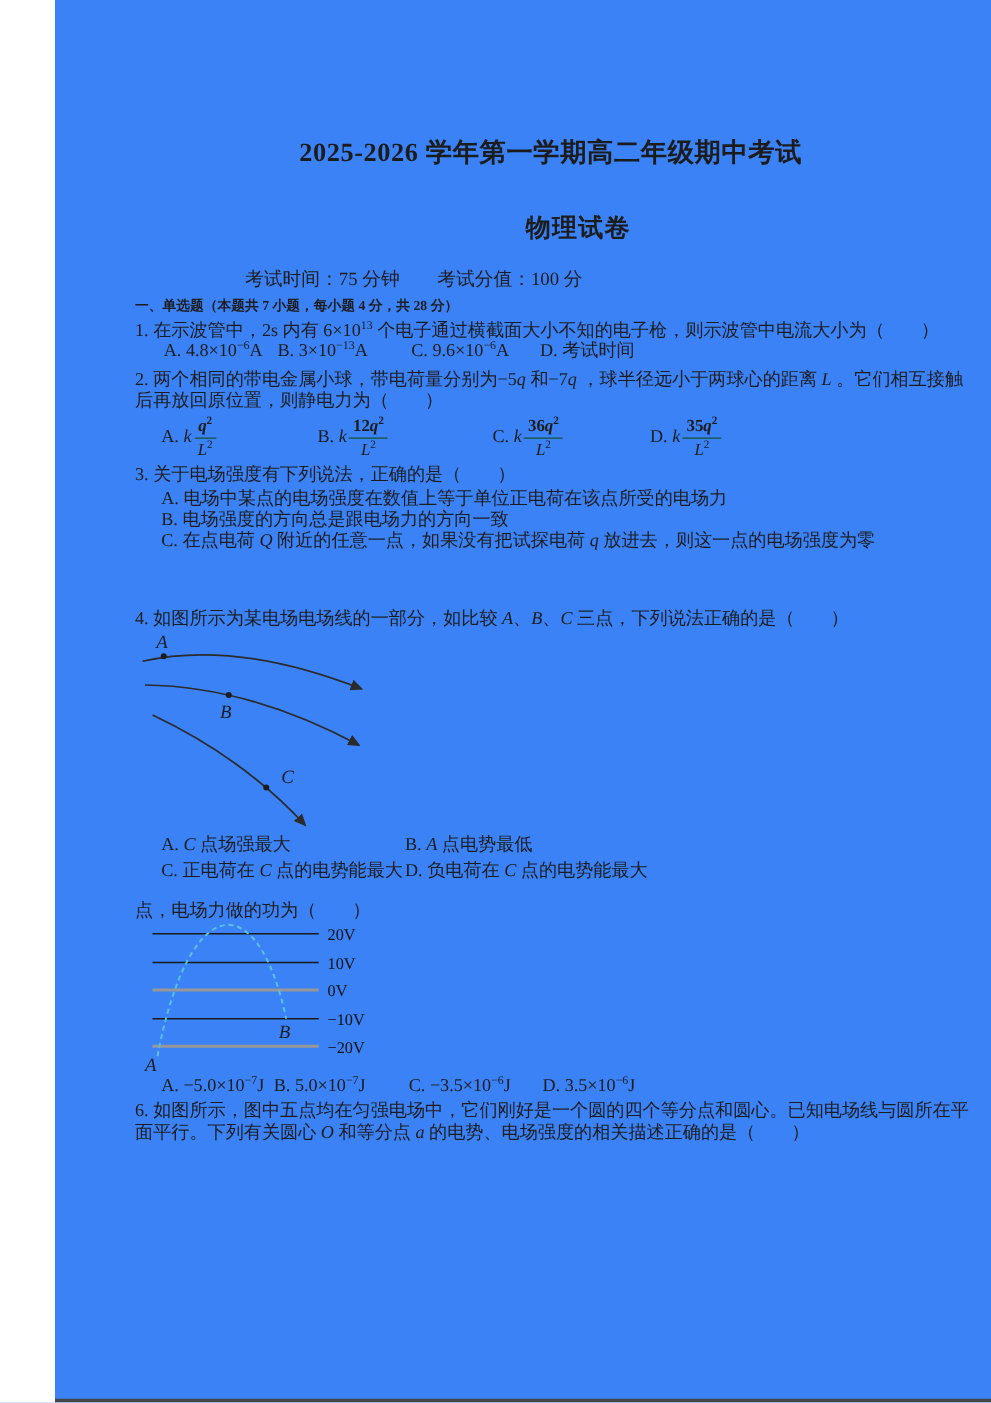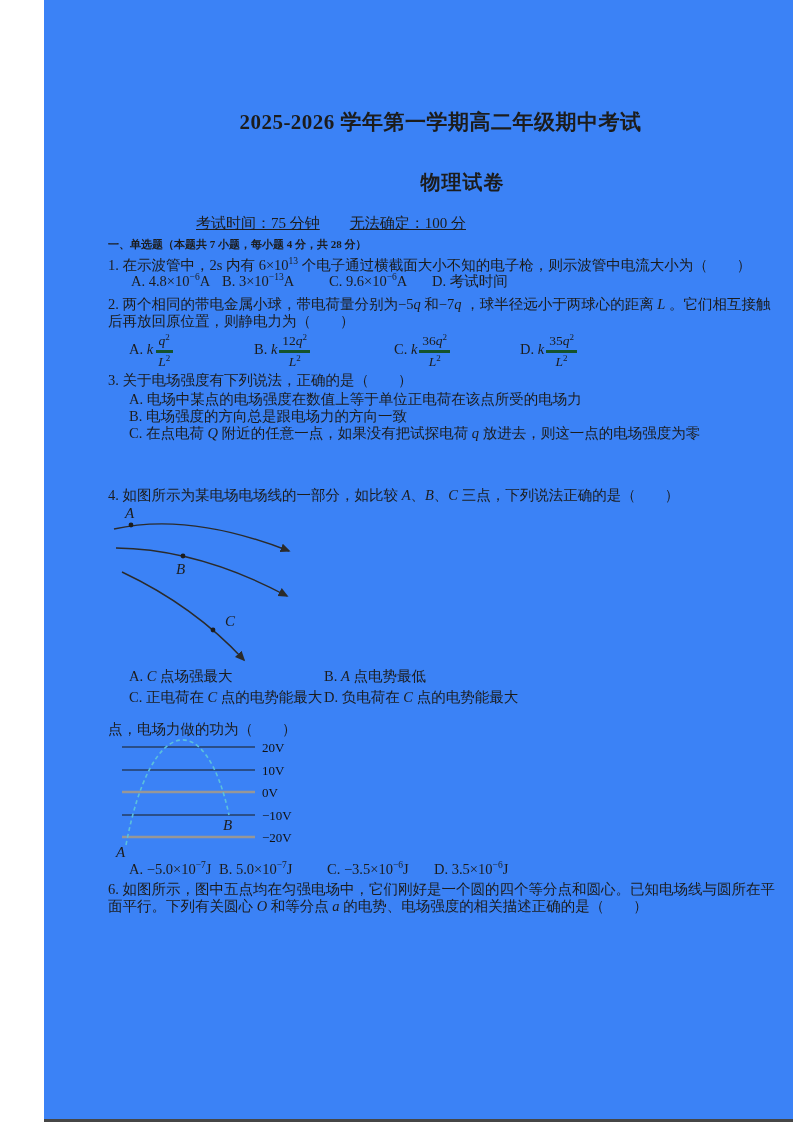--- a/index.html
+++ b/index.html
@@ -8,50 +8,50 @@
     width:793px; height:1122px;
     font-family:"Liberation Serif","DejaVu Serif",serif;
     color:#1c1c1c;
   }
   .page { position:relative; width:751px; height:1122px; background:#3b82f6; overflow:hidden;margin-left:44px; }
   .abs { position:absolute; }
   .center { left:0; width:793px; text-align:center; }
   .title { font-size:21px; font-weight:bold; letter-spacing:0.5px; }
   .subtitle { font-size:20px; font-weight:bold; letter-spacing:1px;padding-left:44px; }
   .info { font-size:15px; }
-  .info span { margin-right:30px;text-decoration:underline; }
+  .info span { margin-right:30px; }
   .section { font-size:11px; font-weight:bold; }
   .line, .opt { font-size:14.5px; line-height:19px; white-space:nowrap; }
   .opt { line-height:18px; }
   sup { font-size:9.5px; line-height:0; vertical-align:super; }
   i { font-style:italic; }
   .frac { display:inline-flex; flex-direction:column; align-items:center; vertical-align:middle;
           font-size:13.5px; line-height:1.15; margin:0 2px; text-align:center; }
-  .frac .num { display:block; padding:0 3px 1px; border-bottom:3px solid #14532d; }
+  .frac .num { display:block; padding:0 3px 1px; border-bottom:1px solid #14532d;font-weight:bold; }
   .frac .den { display:block; padding:1px 3px 0; }
   .frac sup { font-size:9px; }
   .fline { fill:none; stroke:#2b2b2b; stroke-width:1.4; }
   .figdot { fill:#1c1c1c; }
   .figlabel { font-family:"Liberation Serif","DejaVu Serif",serif; font-style:italic; font-size:15px; fill:#1c1c1c; }
   .eq { stroke:#1a1a1a; stroke-width:1.2; }
   .eq.gray { stroke:#979797; stroke-width:2.4; }
   .charge-path { fill:none; stroke-width:1.6; stroke-dasharray:4 3; }
   .vlabel { font-family:"Liberation Serif","DejaVu Serif",serif; font-size:13px; fill:#111; }
   .bottom-rule { left:0; bottom:0; width:793px; height:3px; background:#464646; }
 </style>
 </head>
 <body>
 
 <div class="page">
 
   <div class="abs center title" style="top:108px">2025-2026 学年第一学期高二年级期中考试</div>
   <div class="abs center subtitle" style="top:169px">物理试卷</div>
 
   <div class="abs info" style="left:152px; top:214px">
-    <span>考试时间：75 分钟</span><span>无法确定：100 分</span>
+    <span>考试时间：75 分钟</span><span>考试分值：100 分</span>
   </div>
 
   <div class="abs section" style="left:64px; top:237px">一、单选题（本题共 7 小题，每小题 4 分，共 28 分）</div>
 
   <div class="abs line" style="left:64px; top:256px">1. 在示波管中，2s 内有 6×10<sup>13</sup> 个电子通过横截面大小不知的电子枪，则示波管中电流大小为（　　）</div>
   <div class="abs opt" style="left:87px;  top:272px">A. 4.8×10<sup>−6</sup>A</div>
   <div class="abs opt" style="left:178px; top:272px">B. 3×10<sup>−13</sup>A</div>
   <div class="abs opt" style="left:285px; top:272px">C. 9.6×10<sup>−6</sup>A</div>
   <div class="abs opt" style="left:388px; top:272px">D. 考试时间</div>
 

